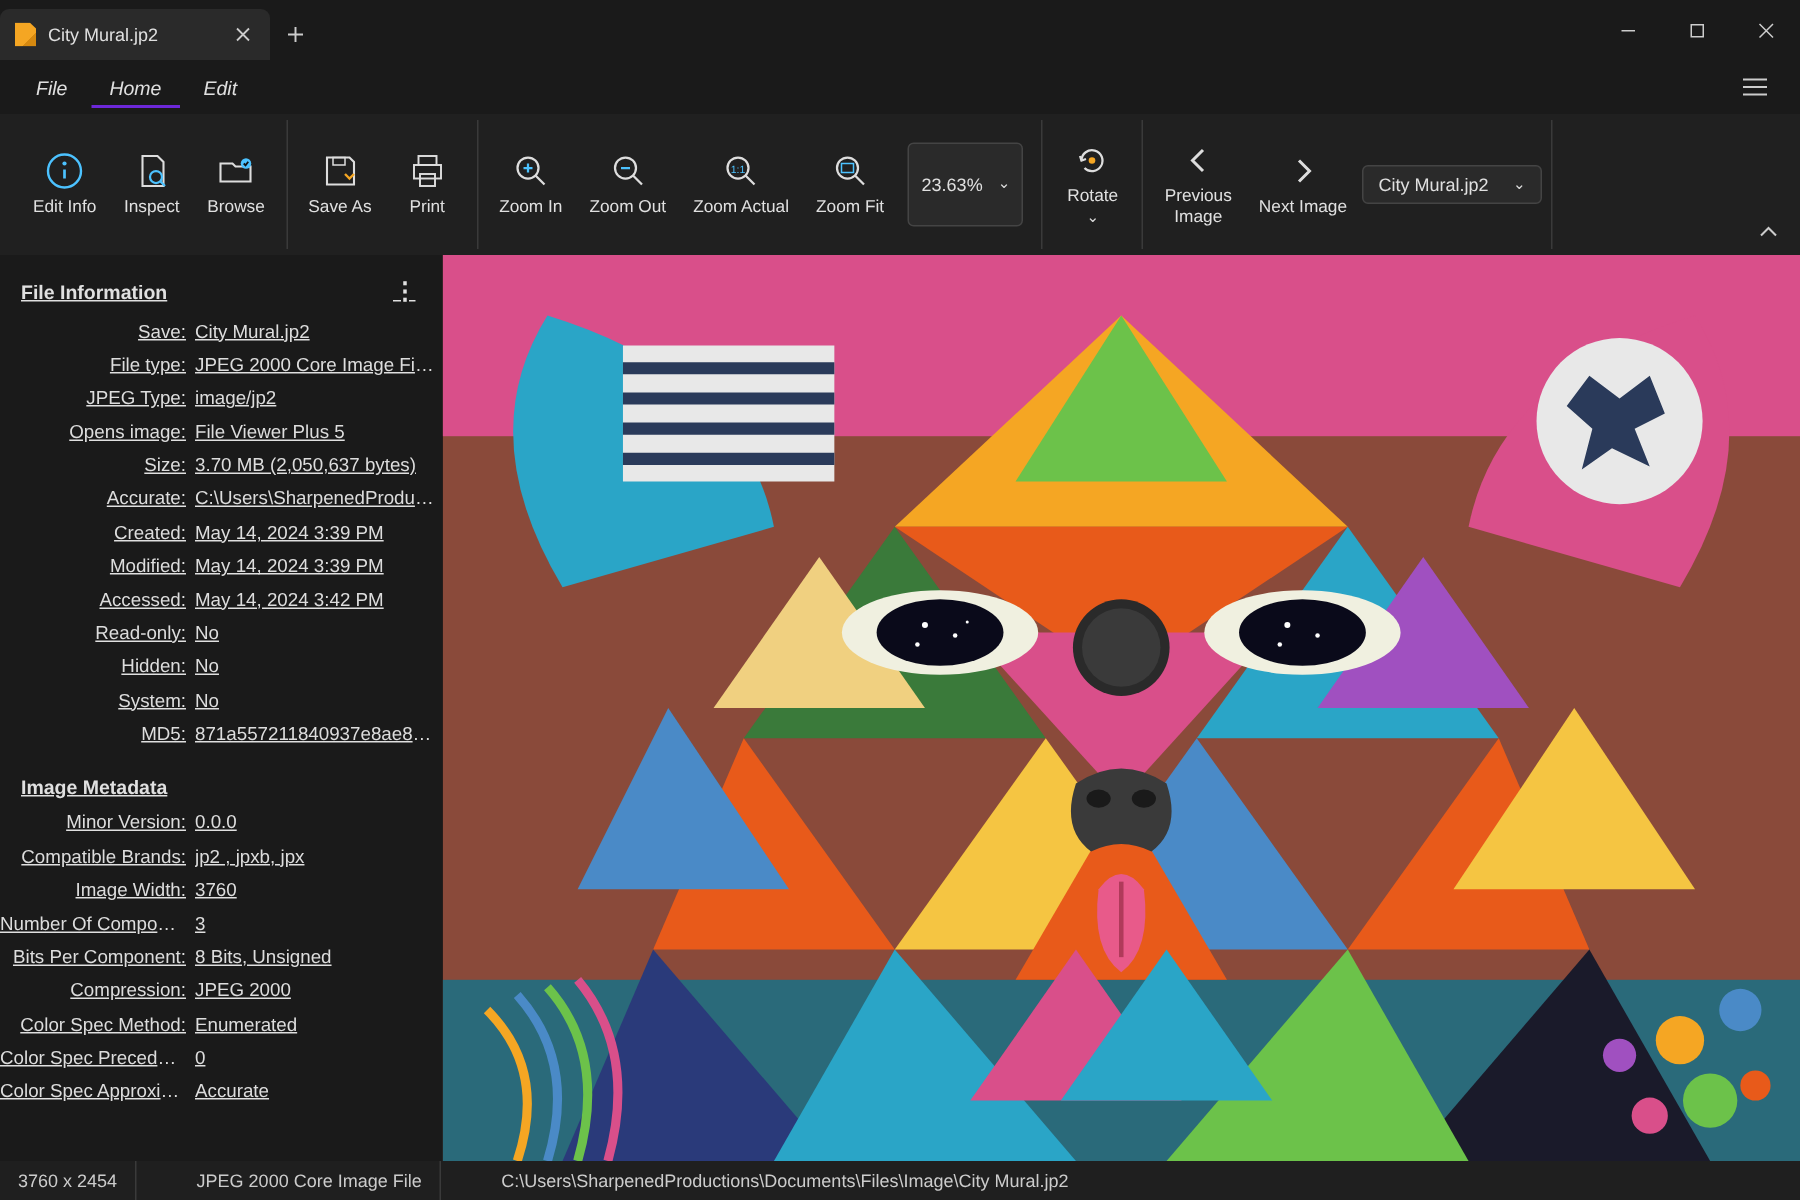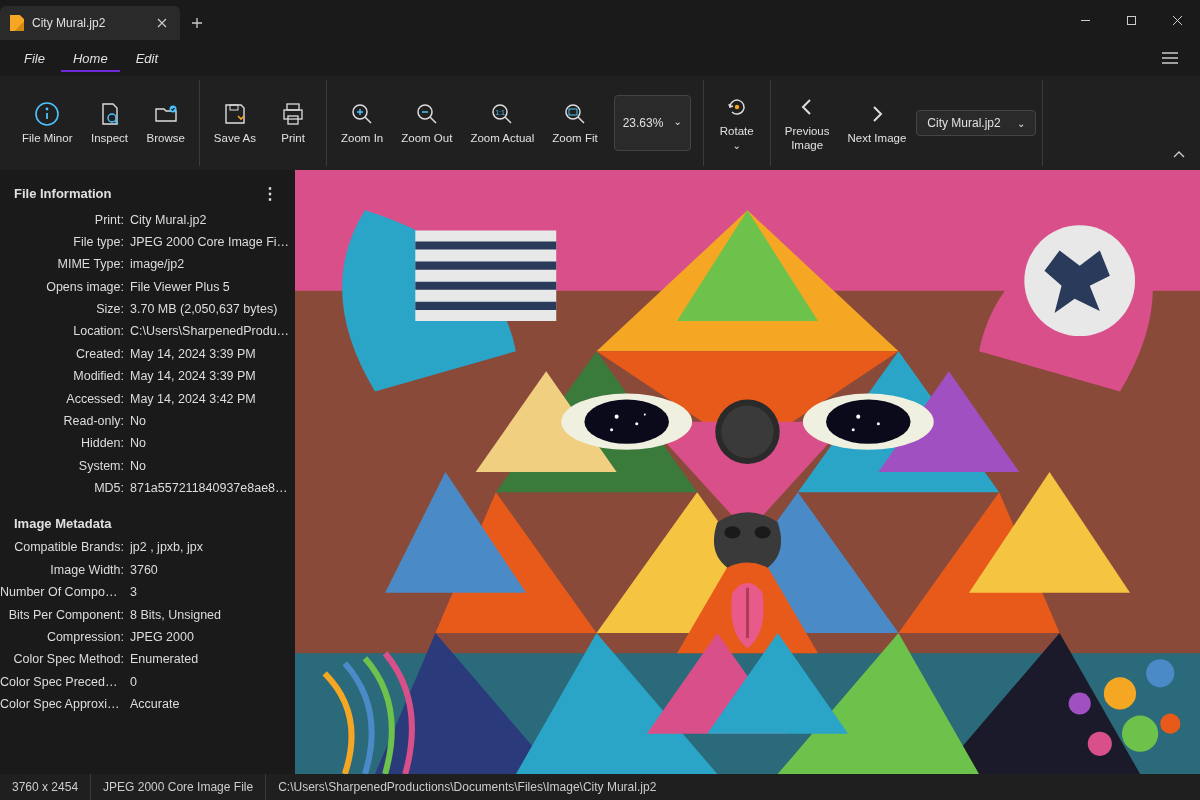--- a/index.html
+++ b/index.html
@@ -27,37 +27,37 @@
   .ribgroup { display: flex; align-items: center; gap: 2px; padding: 0 6px; border-right: 1px solid #3a3a3a; }
   .ribgroup:last-of-type { border-right: none; }
   .ribbtn { display: flex; flex-direction: column; align-items: center; justify-content: center; padding: 4px 8px; cursor: pointer; border-radius: 4px; min-width: 54px; gap: 4px; }
   .ribicon { width: 28px; height: 28px; display: flex; align-items: center; justify-content: center; }
   .riblabel { font-size: 11.5px; text-align: center; line-height: 1.2; white-space: pre-line; }
   .zoom-select { background: #2a2a2a; border: 1px solid #444; color: #e0e0e0; padding: 20px 8px; border-radius: 4px; display: flex; align-items: flex-start; gap: 10px; font-size: 12px; cursor: pointer; margin: 0 6px; align-self: center; }
   .file-select { background: #2a2a2a; border: 1px solid #444; color: #e0e0e0; padding: 5px 10px; border-radius: 4px; display: flex; align-items: center; gap: 10px; font-size: 12px; cursor: pointer; min-width: 120px; align-self: center; justify-content: space-between; }
   .ribbon-collapse { position: absolute; right: 10px; bottom: 6px; cursor: pointer; padding: 4px; }
   
   
-  .main { flex: 1; display: flex; overflow: hidden; }
+  .main { flex: 1; display: flex; overflow: hidden; text-decoration: underline; }
   .sidebar { width: 295px; background: #1a1a1a; overflow-y: auto; padding: 8px 4px 8px 0; position: relative; }
   .sidebar::-webkit-scrollbar { width: 10px; }
   .sidebar::-webkit-scrollbar-thumb { background: #4a4a4a; border-radius: 5px; }
   .sidebar::-webkit-scrollbar-track { background: #222; }
   .panel-header { font-weight: 600; font-size: 13px; padding: 6px 14px; display: flex; justify-content: space-between; align-items: center; }
   .panel-menu { cursor: pointer; font-size: 16px; letter-spacing: -1px; }
   .kv-row { display: flex; padding: 1.5px 0; font-size: 12.5px; line-height: 1.55; }
   .kv-key { width: 130px; text-align: right; padding-right: 6px; color: #ddd; white-space: nowrap; overflow: hidden; text-overflow: ellipsis; }
   .kv-val { flex: 1; color: #ddd; white-space: nowrap; overflow: hidden; text-overflow: ellipsis; }
   .section-gap { height: 10px; }
   
   .viewer { flex: 1; background: #111; display: flex; align-items: center; justify-content: center; overflow: hidden; }
   .mural { width: 100%; height: 100%; }
   
   
-  .statusbar { height: 26px; background: #1f1f1f; display: flex; align-items: center; font-size: 12px; color: #ccc; }
+  .statusbar { height: 26px; background: #1f1f1f; display: flex; align-items: center; font-size: 12px; color: #ccc; gap: 28px; }
   .status-cell { padding: 0 12px; border-right: 1px solid #3a3a3a; height: 100%; display: flex; align-items: center; }
   
   svg { display: block; }
   .chev { font-size: 10px; }
 </style>
 </head>
 <body>
 
 <div class="titlebar">
   <div class="tab">
@@ -108,21 +108,21 @@
 <div class="ribbon">
   <div class="ribgroup">
     <div class="ribbtn">
       <div class="ribicon">
           <svg width="26" height="26" viewBox="0 0 26 26">
             <circle cx="13" cy="13" r="11" stroke="#4cc2ff" fill="none" stroke-width="1.6"></circle>
             <circle cx="13" cy="8" r="1.4" fill="#4cc2ff"></circle>
             <path d="M13 12 V18" stroke="#4cc2ff" stroke-width="1.8"></path>
           </svg>
         </div>
-      <div class="riblabel">File Minor</div>
+      <div class="riblabel">Edit Info</div>
     </div>
     <div class="ribbtn">
       <div class="ribicon">
           <svg width="26" height="26" viewBox="0 0 26 26">
             <path d="M7 3 H17 L21 7 V23 H7 Z" stroke="#ddd" fill="none" stroke-width="1.4"></path>
             <circle cx="16" cy="17" r="4" stroke="#4cc2ff" fill="none" stroke-width="1.5"></circle>
             <path d="M19 20 L22 23" stroke="#4cc2ff" stroke-width="1.5"></path>
           </svg>
         </div>
       <div class="riblabel">Inspect</div>
@@ -249,41 +249,41 @@
 </div>
 
 <div class="main">
   <div class="sidebar">
     <div class="panel-header">
       <span>File Information</span>
       <span class="panel-menu">⋮</span>
     </div>
     <div id="fileinfo-rows">
         <div class="kv-row">
-          <div class="kv-key">Print:</div>
+          <div class="kv-key">Save:</div>
           <div class="kv-val">City Mural.jp2</div>
         </div>
         <div class="kv-row">
           <div class="kv-key">File type:</div>
           <div class="kv-val">JPEG 2000 Core Image File (.jp2)</div>
         </div>
         <div class="kv-row">
-          <div class="kv-key">MIME Type:</div>
+          <div class="kv-key">JPEG Type:</div>
           <div class="kv-val">image/jp2</div>
         </div>
         <div class="kv-row">
           <div class="kv-key">Opens image:</div>
           <div class="kv-val">File Viewer Plus 5</div>
         </div>
         <div class="kv-row">
           <div class="kv-key">Size:</div>
           <div class="kv-val">3.70 MB (2,050,637 bytes)</div>
         </div>
         <div class="kv-row">
-          <div class="kv-key">Location:</div>
+          <div class="kv-key">Accurate:</div>
           <div class="kv-val">C:\Users\SharpenedProductions\D...</div>
         </div>
         <div class="kv-row">
           <div class="kv-key">Created:</div>
           <div class="kv-val">May 14, 2024 3:39 PM</div>
         </div>
         <div class="kv-row">
           <div class="kv-key">Modified:</div>
           <div class="kv-val">May 14, 2024 3:39 PM</div>
         </div>
@@ -306,20 +306,24 @@
         <div class="kv-row">
           <div class="kv-key">MD5:</div>
           <div class="kv-val">871a557211840937e8ae8b40737bfa3f</div>
         </div>
       </div>
     <div class="section-gap"></div>
     <div class="panel-header">
       <span>Image Metadata</span>
     </div>
     <div id="metadata-rows">
+        <div class="kv-row">
+          <div class="kv-key">Minor Version:</div>
+          <div class="kv-val">0.0.0</div>
+        </div>
         <div class="kv-row">
           <div class="kv-key">Compatible Brands:</div>
           <div class="kv-val">jp2 , jpxb, jpx</div>
         </div>
         <div class="kv-row">
           <div class="kv-key">Image Width:</div>
           <div class="kv-val">3760</div>
         </div>
         <div class="kv-row">
           <div class="kv-key">Number Of Compone...</div>

